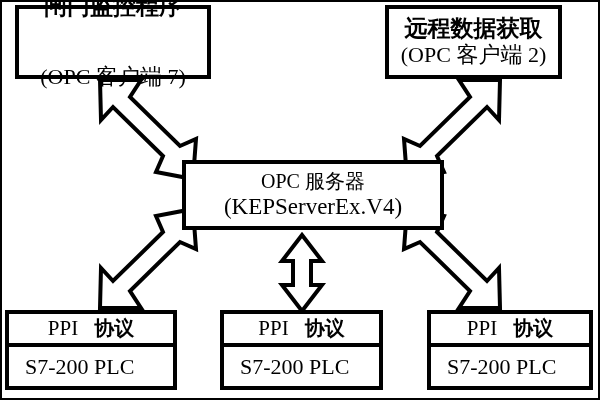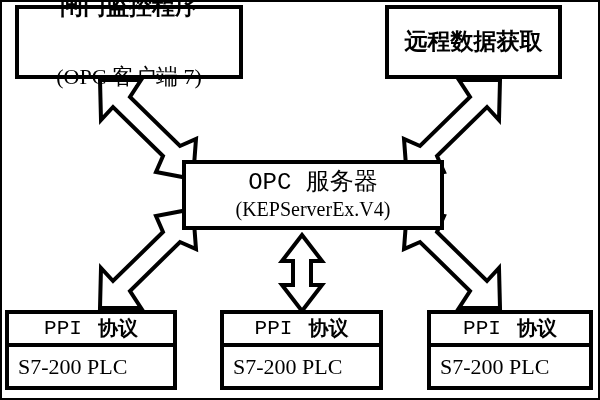--- a/index.html
+++ b/index.html
@@ -53,51 +53,51 @@
     font-size: 23px;
     letter-spacing: 0px;
   }
   .client-box .l2 {
     font-family: "Liberation Serif", "DejaVu Serif", serif;
     font-size: 22px;
     margin-top: 1px;
   }
   
   .server-box .l1 {
-    font-family: Liberation Mono, monospace;
-    font-size: 24px;
+    font-family: Liberation Serif, serif;
+    font-size: 20px;
   }
   .server-box .l2 {
     font-family: "Liberation Serif", "DejaVu Serif", serif;
-    font-size: 20px;
+    font-size: 23px;
     margin-top: 1px;
   }
   
   .plc-box {
     display: block;
     padding: 0;
   }
   .plc-cell-top {
     height: 33px;
     border-bottom: 4px solid #000000;
     display: flex;
     align-items: center;
     justify-content: center;
     box-sizing: border-box;
   }
   .plc-cell-bot {
     height: 39px;
     display: flex;
     align-items: center;
     justify-content: flex-start;
-    padding-left: 9px;
+    padding-left: 16px;
     box-sizing: border-box;
   }
   .plc-proto-en {
-    font-family: Liberation Mono, monospace;
+    font-family: Liberation Serif, serif;
     font-size: 21px;
   }
   .plc-proto-cn {
     font-family: "DejaVu Sans", "Liberation Sans", sans-serif;
     font-weight: bold;
     font-size: 20px;
     margin-left: 16px;
   }
   .plc-model {
     font-family: "Liberation Serif", "DejaVu Serif", serif;
@@ -132,27 +132,28 @@
     <g>
       <polygon class="arrow-shape" points="302,235 322,261 311,261 311,285 322,285 302,311 282,285 293,285 293,261 282,261"></polygon>
     </g>
 
     <g>
       <polygon class="arrow-shape" points="500,308 459,308 470,291 420,242 404,249 407,209 444,216 437,232 487,281 499,268"></polygon>
     </g>
 
   </svg>
 
-  <div class="box client-box" style="left:15px; top:5px; width:228px; height:74px;gap:44px;">
+  <div class="box client-box" style="left:15px; top:5px; width:196px; height:74px;gap:44px;">
     <div class="line l1">闸门监控程序</div>
     <div class="line l2">(OPC 客户端 7)</div>
   </div>
 
   <div class="box client-box" style="left:385px; top:5px; width:177px; height:74px;">
     <div class="line l1">远程数据获取</div>
+    <div class="line l2">(OPC 客户端 2)</div>
   </div>
 
   <div class="box server-box" style="left:182px; top:160px; width:262px; height:70px;">
     <div class="line l1">OPC 服务器</div>
     <div class="line l2">(KEPServerEx.V4)</div>
   </div>
 
   <div class="box plc-box" style="left:5px; top:310px; width:172px; height:80px;">
     <div class="plc-cell-top">
       <span class="plc-proto-en">PPI</span>

